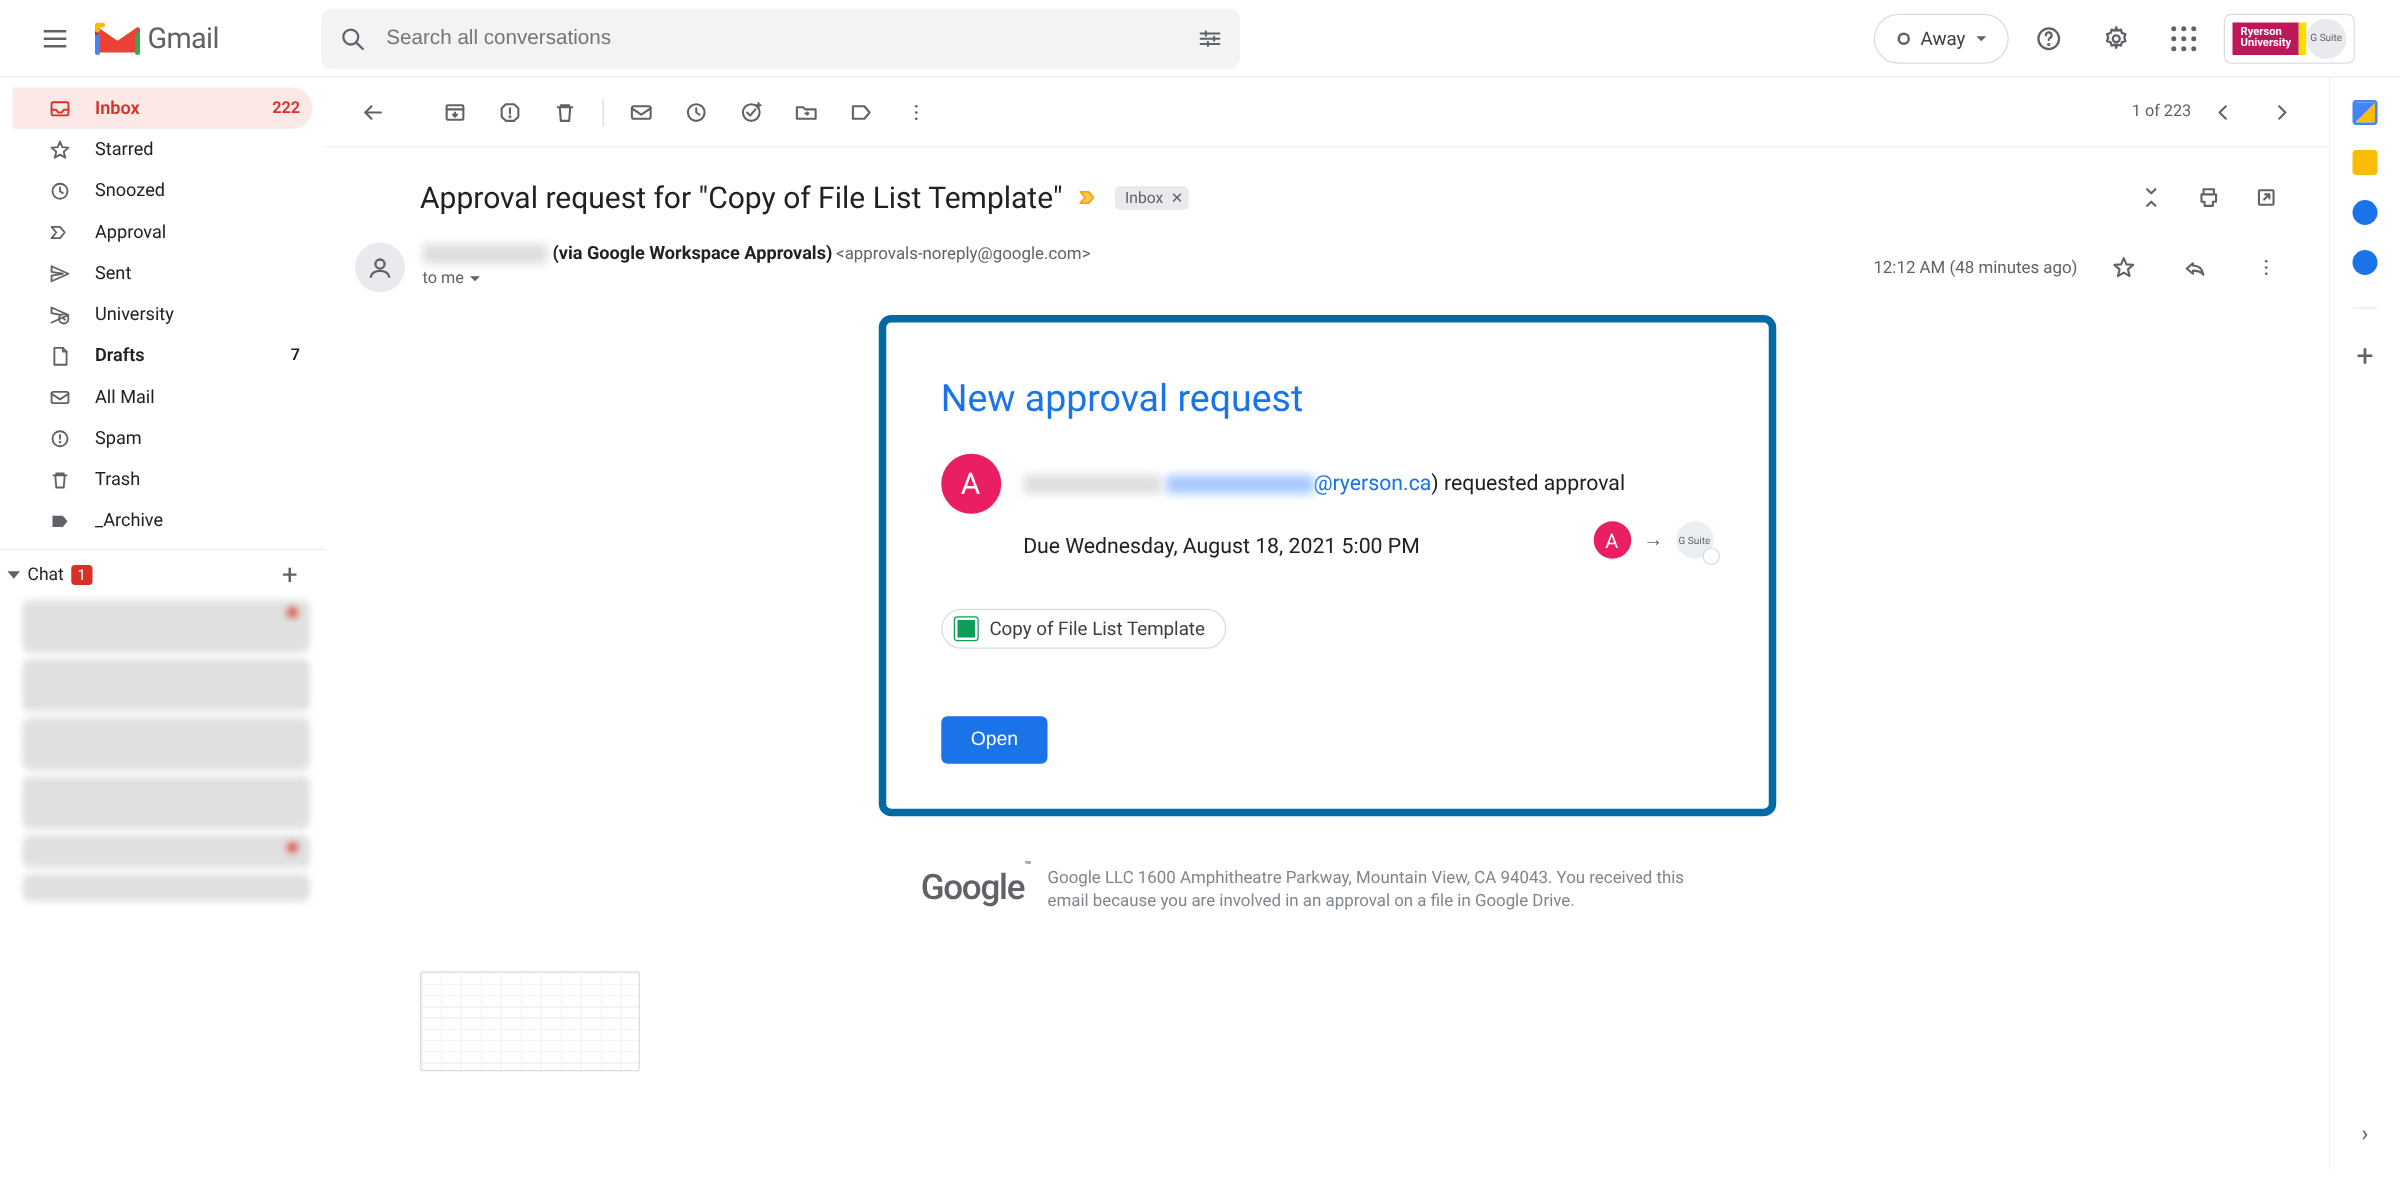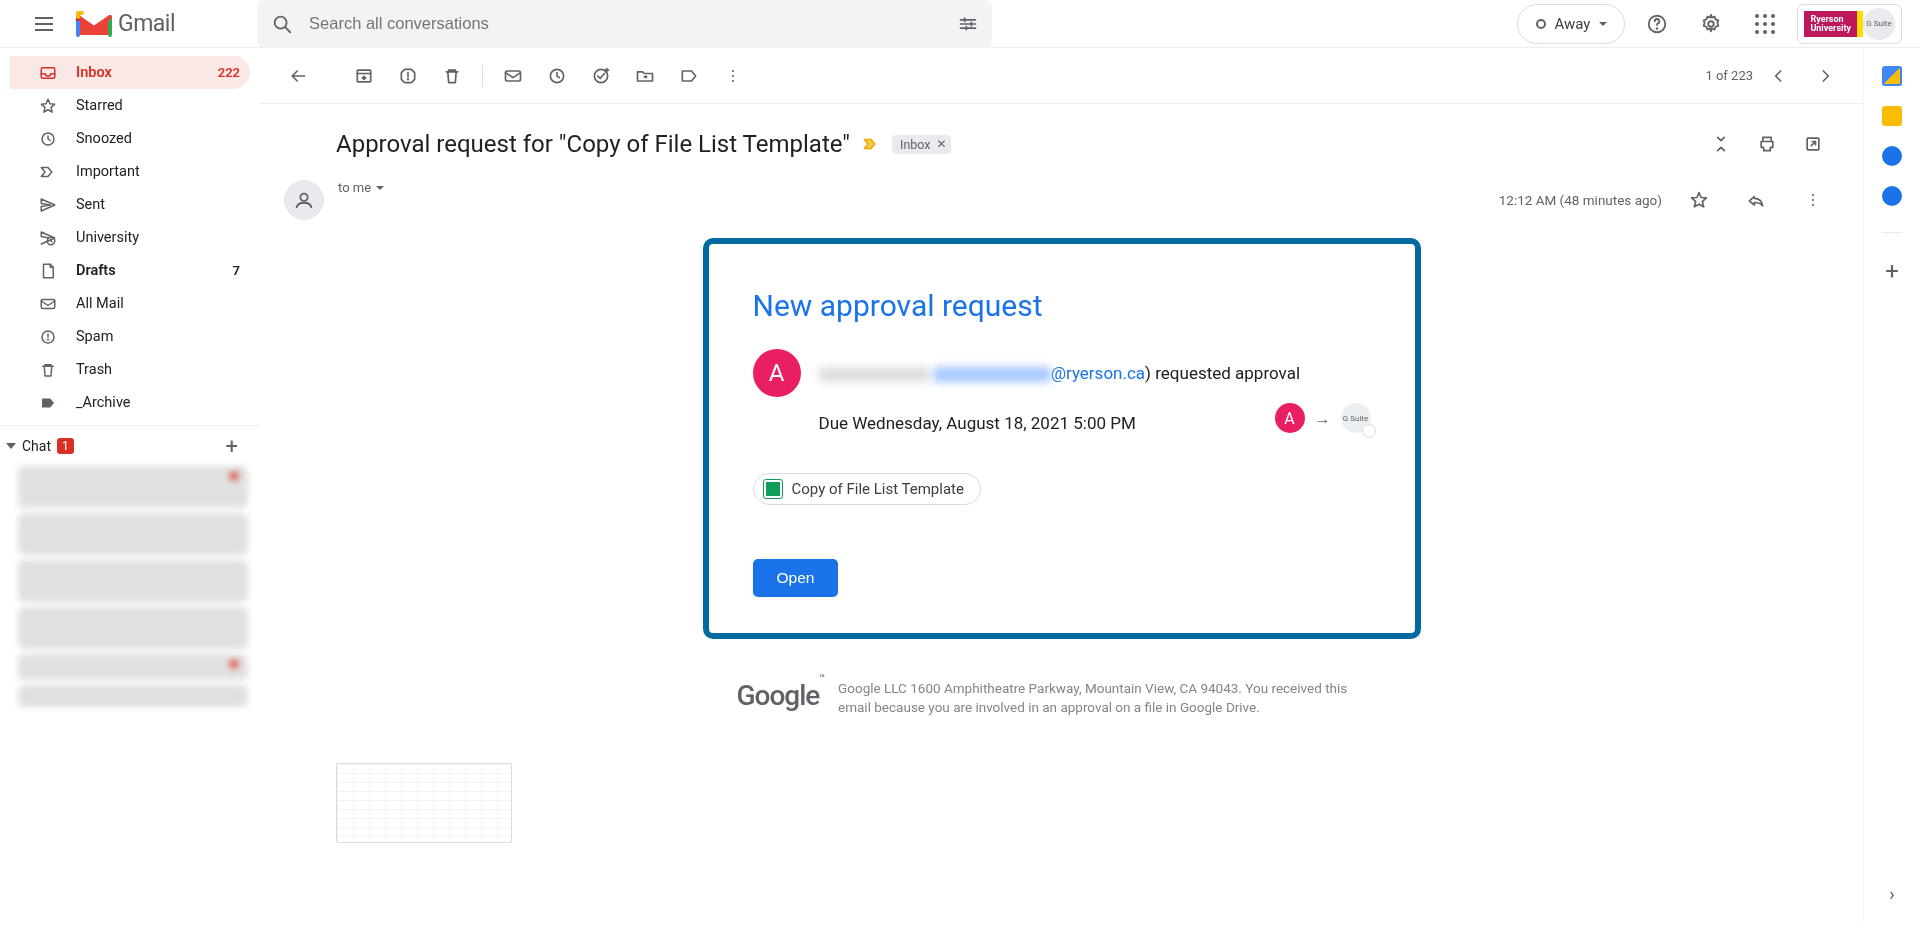--- a/index.html
+++ b/index.html
@@ -4,35 +4,35 @@
 <style>
   * { box-sizing: border-box; }
   html, body {
     margin: 0; padding: 0; width: 1920px; height: 942px;
     font-family: 'Google Sans', Roboto, Arial, sans-serif;
     background: #fff; color: #202124; overflow: hidden;
   }
 
   
   .topbar {
-    height: 48px; display: flex; align-items: center; padding-left: 20px; border-bottom: 1px solid #eee;
+    height: 62px; display: flex; align-items: center; padding-left: 20px; border-bottom: 1px solid #eee;
   }
   .menu-btn { width: 48px; height: 48px; display:flex;align-items:center;justify-content:center; cursor:pointer; border-radius:50%;}
   .menu-icon{width:18px;height:2px;background:#5f6368;position:relative;}
   .menu-icon::before,.menu-icon::after{content:'';position:absolute;left:0;width:18px;height:2px;background:#5f6368;}
   .menu-icon::before{top:-6px;} .menu-icon::after{top:6px;}
   .gmail-logo{display:flex;align-items:center;margin-left:8px;gap:6px;}
   .gmail-text{font-size:23px;color:#5f6368;letter-spacing:-0.5px;}
   .gmail-m{width:36px;height:26px;}
 
   .search-wrap{margin-left:82px;background:#f1f3f4;border-radius:8px;height:48px;width:735px;display:flex;align-items:center;padding:0 14px;}
   .search-wrap input{border:none;background:transparent;font-size:16.5px;color:#5f6368;flex:1;outline:none;margin-left:14px;}
   .tune-icon{width:20px;height:20px;}
 
-  .top-right{margin-left:auto;display:flex;align-items:center;gap:10px;padding-right:18px;}
+  .top-right{margin-left:auto;display:flex;align-items:center;gap:10px;padding-right:36px;}
   .away-chip{border:1px solid #dadce0;border-radius:24px;height:40px;padding:0 16px 0 18px;display:flex;align-items:center;gap:8px;font-size:15px;color:#3c4043;cursor:pointer;}
   .away-dot{width:10px;height:10px;border:2px solid #5f6368;border-radius:50%;}
   .top-icon{width:44px;height:44px;display:flex;align-items:center;justify-content:center;border-radius:50%;cursor:pointer;}
   .apps-grid{display:grid;grid-template-columns:repeat(3,4px);grid-template-rows:repeat(3,4px);gap:4px;}
   .apps-grid span{width:4px;height:4px;background:#5f6368;border-radius:50%;}
   .org-chip{border:1px solid #dadce0;border-radius:6px;height:40px;padding:4px 6px;display:flex;align-items:center;gap:6px;}
   .org-badge{background:#be185d;color:#fff;height:26px;padding:4px 6px;font-size:9px;font-weight:bold;line-height:1;display:flex;flex-direction:column;justify-content:center;position:relative;}
   .org-badge::after{content:'';position:absolute;right:-6px;top:0;width:6px;height:26px;background:#ffdd00;}
   .gsuite-avatar{width:32px;height:32px;border-radius:50%;background:#e8eaed;font-size:8px;color:#5f6368;display:flex;align-items:center;justify-content:center;}
 
@@ -234,21 +234,21 @@
             </svg>
           </span>
         <span>Snoozed</span>
       </li>
       <li class="folder">
         <span class="folder-icon">
             <svg viewBox="0 0 24 24" width="18" height="18">
               <path d="M3 6h9l5 6-5 6H3l5-6z"></path>
             </svg>
           </span>
-        <span>Important</span>
+        <span>Approval</span>
       </li>
       <li class="folder">
         <span class="folder-icon">
             <svg viewBox="0 0 24 24" width="18" height="18">
               <path d="M3 20l18-8L3 4v6l12 2-12 2z"></path>
             </svg>
           </span>
         <span>Sent</span>
       </li>
       <li class="folder">
@@ -438,20 +438,25 @@
       </div>
 
       <div class="sender-row">
         <div class="avatar">
             <svg viewBox="0 0 24 24" width="22" height="22">
               <circle cx="12" cy="9" r="4"></circle>
               <path d="M4 20c1-4 5-5 8-5s7 1 8 5"></path>
             </svg>
           </div>
         <div class="sender-info">
+          <div class="sender-line">
+            <span class="blur-name"></span>
+            <b> (via Google Workspace Approvals)</b>
+            <span class="from-email">&lt;approvals-noreply@google.com&gt;</span>
+          </div>
           <div class="to-line">
             <span>to me</span>
             <svg width="10" height="10" viewBox="0 0 10 10">
                 <path d="M1 3l4 4 4-4" fill="#5f6368" stroke="none"></path>
               </svg>
           </div>
         </div>
         <div class="meta-right">
           <span>12:12 AM (48 minutes ago)</span>
           <div class="tb">

